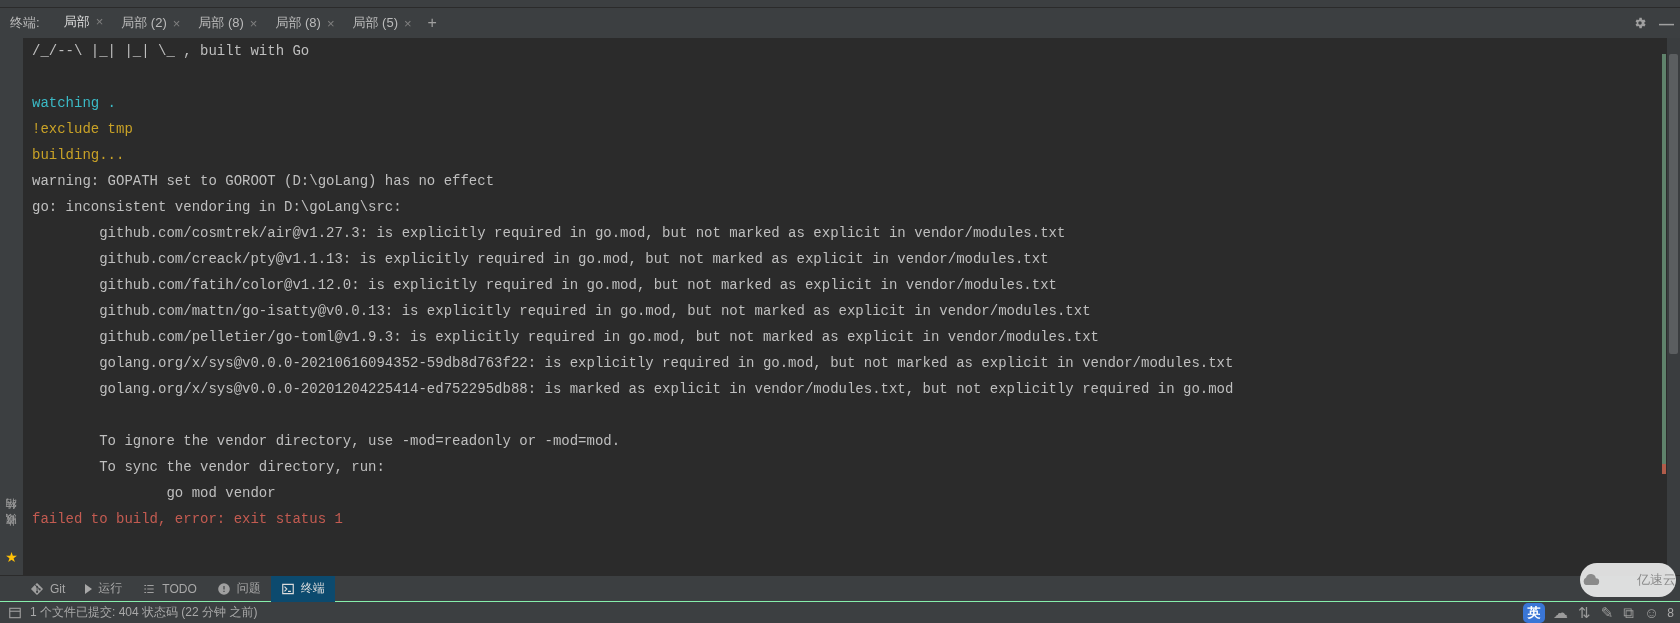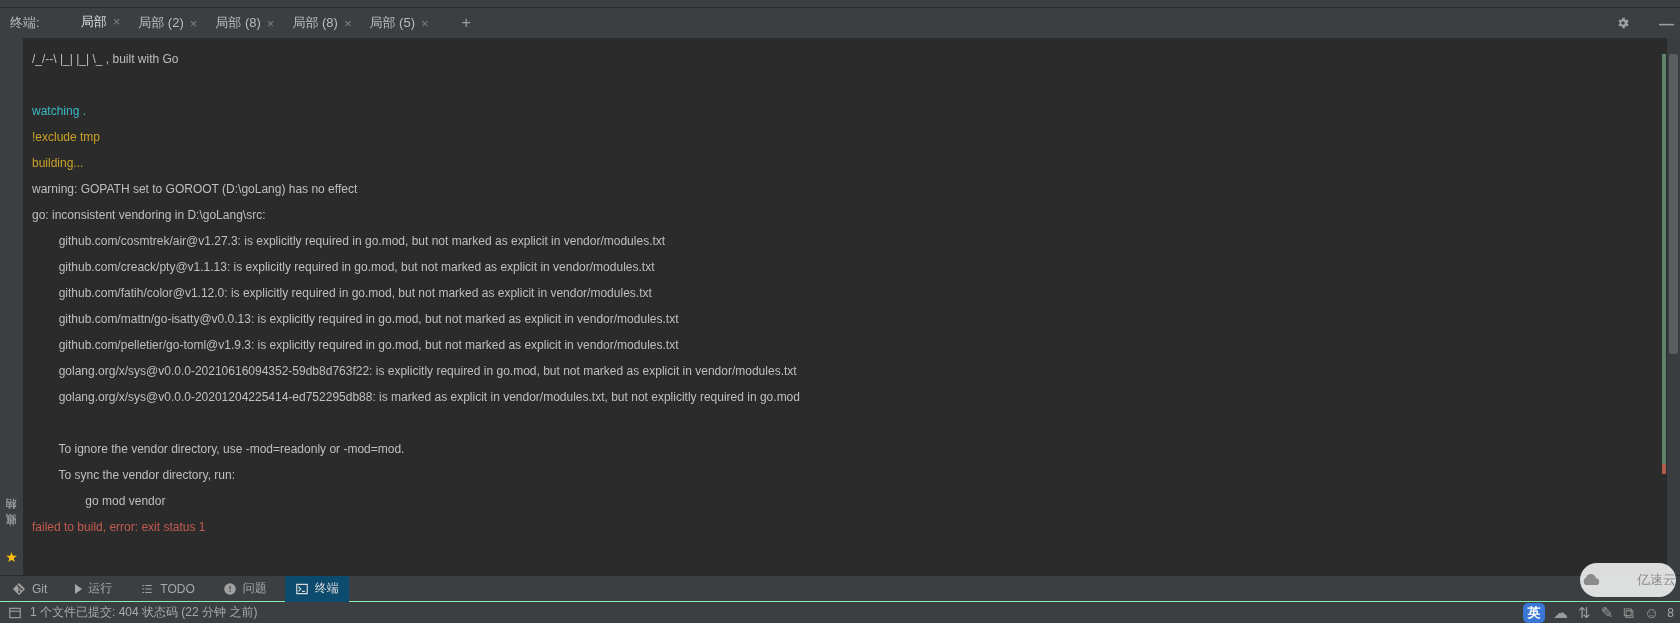--- a/index.html
+++ b/index.html
@@ -1,50 +1,50 @@
 <!DOCTYPE html>
 <html><head>
 <meta charset="utf-8">
 <style>
 *{box-sizing:border-box;margin:0;padding:0}
 html,body{width:1680px;height:623px;overflow:hidden;background:#2b2b2b;font-family:"Segoe UI",Arial,sans-serif;font-size:13px;color:#bbb}
 
 .top-trim{height:8px;background:#3c3f41;border-bottom:1px solid #2b2b2b}
 
 
-.tabbar{height:30px;background:#3c3f41;display:flex;align-items:center;padding-left:10px;gap:17px}
+.tabbar{height:30px;background:#3c3f41;display:flex;align-items:center;padding-left:10px;gap:0}
 .tabbar .title{color:#bbbbbb;font-size:13px;margin-right:14px}
 .tabbar .tab{display:flex;align-items:center;height:44px;padding:0 8px 0 10px;color:#bbbbbb;font-size:13px;cursor:pointer;gap:6px}
 .tabbar .tab.active{border-bottom:3px solid #4a88c7;color:#dcdcdc}
 .tabbar .close-x{color:#808080;font-size:13px;line-height:1}
 .tabbar .add{color:#a0a0a0;font-size:16px;padding:0 8px;cursor:pointer}
 .tabbar .spacer{flex:1}
 .tabbar .ico{color:#a0a0a0;font-size:15px;padding:0 6px;cursor:pointer}
 
 
 .main{display:flex;height:calc(623px - 8px - 30px - 26px - 22px)}
 
 .gutter{width:24px;background:#3c3f41;display:flex;flex-direction:column;justify-content:flex-end;align-items:center;gap:14px;padding-bottom:10px;border-right:1px solid #2b2b2b}
 .gutter .vlabel{writing-mode:vertical-rl;transform:rotate(180deg);font-size:11px;color:#9b9b9b;letter-spacing:1px;cursor:pointer}
 .gutter .star{color:#ffc107;font-size:14px;cursor:pointer}
 
 .term-wrap{flex:1;position:relative;background:#2b2b2b}
-.term{position:absolute;inset:0;padding:8px 6px 2px 8px;font-family:Liberation Sans, sans-serif;font-size:12px;line-height:26px;white-space:pre;color:#bfbfbf;overflow:hidden}
+.term{position:absolute;inset:0;padding:0 6px 2px 8px;font-family:Liberation Mono, monospace;font-size:14px;line-height:26px;white-space:pre;color:#bfbfbf;overflow:hidden}
 .c-gray{color:#bfbfbf}
 .c-cyan{color:#3bbac6}
 .c-yel{color:#c9a227}
 .c-red{color:#c35b51}
 
 .rscroll{position:absolute;right:0;top:0;bottom:0;width:13px;background:#3a3d3f}
 .rscroll .thumb{position:absolute;top:16px;width:9px;left:2px;height:300px;background:#5b5e60;border-radius:2px}
 .accent{position:absolute;right:14px;top:16px;width:4px;height:420px;background:#5f826b}
 .accent .err{position:absolute;left:0;bottom:0;width:4px;height:10px;background:#b05c4a}
 
 
-.tools{height:26px;background:#3c3f41;display:flex;align-items:center;border-top:1px solid #2b2b2b;padding-left:2px;gap:8px}
+.tools{height:26px;background:#3c3f41;display:flex;align-items:center;border-top:1px solid #2b2b2b;padding-left:20px;gap:0}
 .tools .item{display:flex;align-items:center;gap:6px;height:26px;padding:0 10px;color:#a8a8a8;font-size:12px;cursor:pointer}
 .tools .item.active{background:#0c4a6e;color:#dcdcdc}
 .tools .tri{width:0;height:0;border-style:solid;border-width:5px 0 5px 7px;border-color:transparent transparent transparent #a8a8a8}
 
 
 .status{height:22px;background:#3c3f41;display:flex;align-items:center;color:#a8a8a8;font-size:12px;padding:0 6px;gap:6px;border-top:1px solid #86efac}
 .status .spacer{flex:1}
 .status .badge{width:22px;height:20px;border-radius:5px;background:#3a76d6;color:#fff;display:flex;align-items:center;justify-content:center;font-weight:bold;font-size:13px}
 .status .glyph{font-size:15px;color:#9b9b9b;cursor:pointer;padding:0 2px}
 

